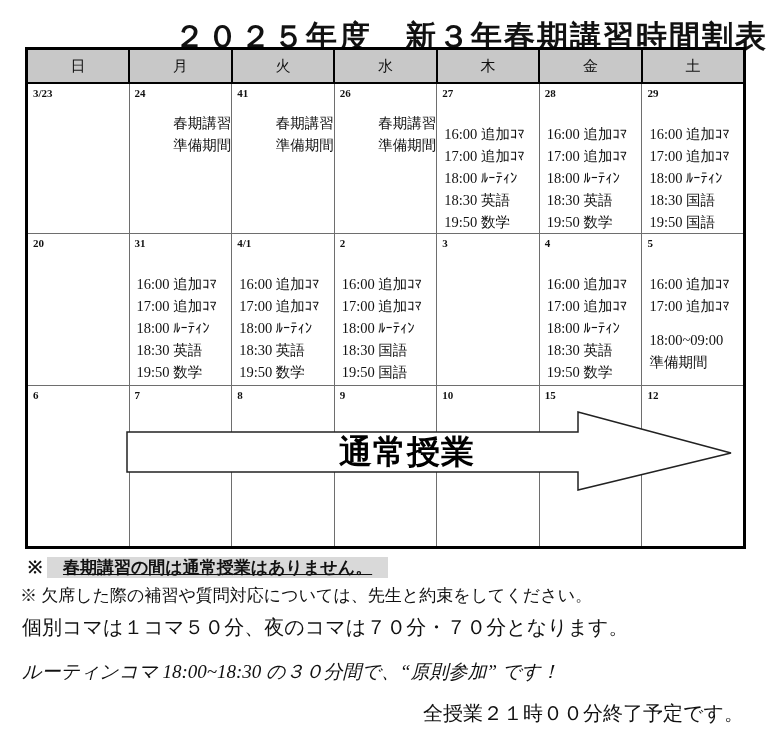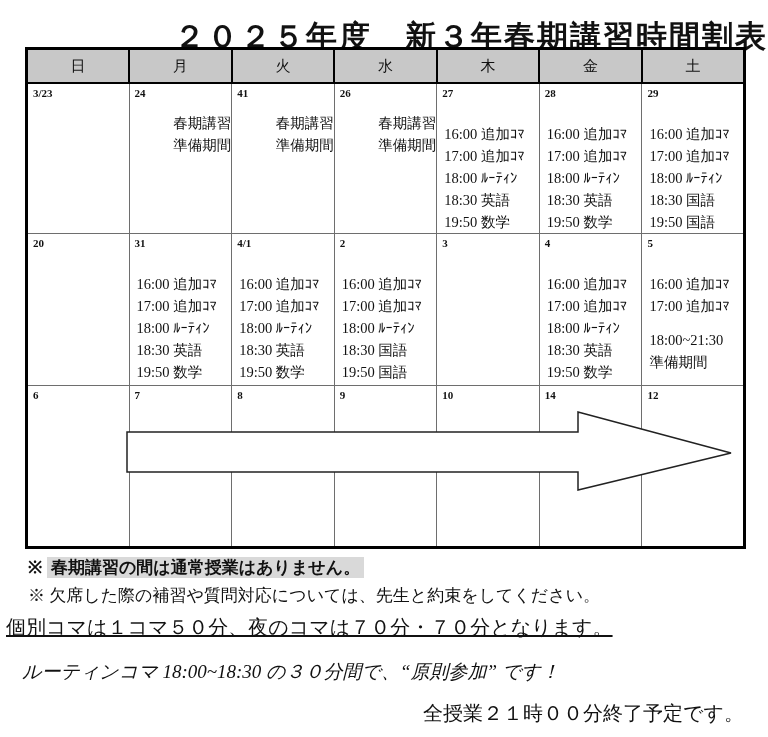--- a/index.html
+++ b/index.html
@@ -53,23 +53,23 @@
     font-family: "Liberation Sans", sans-serif;
     font-weight: bold; font-size: 33px; letter-spacing: 1px;
     color: #000;
   }
   .note { position: absolute; white-space: nowrap; }
   .note-1 {
     left: 28px; top: 555px;
     font-family: "Liberation Sans", sans-serif;
     font-weight: bold; font-size: 17px;
   }
-  .note-1 .hl { padding: 1px 4px; }
-  .note-2 { left: 28px; top: 584px; font-size: 17px; }
-  .note-3 { left: 6px; top: 614px; font-size: 20px; text-decoration: underline; }
+  .note-1 .hl { padding: 1px 16px; text-decoration: underline; }
+  .note-2 { left: 20px; top: 584px; font-size: 17px; }
+  .note-3 { left: 22px; top: 614px; font-size: 20px; }
   .note-4 { left: 22px; top: 659px; font-size: 19px; font-style: italic; }
   .note-5 { left: 4px; top: 700px; width: 740px; text-align: right; font-size: 20px; }
 </style>
 </head>
 <body>
 
 <div class="page">
 
   <h1 class="title">２０２５年度　新３年春期講習時間割表</h1>
 
@@ -189,21 +189,21 @@
                 <div>18:30 英語</div>
                 <div>19:50 数学</div>
               </div>
             </td>
             <td>
               <div class="cell-date">5</div>
               <div class="cell-lines">
                 <div>16:00 追加ｺﾏ</div>
                 <div>17:00 追加ｺﾏ</div>
                 <div class="line-empty"></div>
-                <div>18:00~21:30</div>
+                <div>18:00~09:00</div>
                 <div>準備期間</div>
               </div>
             </td>
           </tr>
           <tr>
             <td>
               <div class="cell-date">6</div>
             </td>
             <td>
               <div class="cell-date">7</div>
@@ -211,32 +211,33 @@
             <td>
               <div class="cell-date">8</div>
             </td>
             <td>
               <div class="cell-date">9</div>
             </td>
             <td>
               <div class="cell-date">10</div>
             </td>
             <td>
-              <div class="cell-date">14</div>
+              <div class="cell-date">15</div>
             </td>
             <td>
               <div class="cell-date">12</div>
             </td>
           </tr>
         </tbody>
     </table>
 
     <svg class="arrow-svg" viewBox="0 0 721 490" xmlns="http://www.w3.org/2000/svg" aria-hidden="true">
       <polygon points="102,385 553,385 553,365 706,406 553,443 553,425 102,425" fill="#ffffff" stroke="#222222" stroke-width="1.5"></polygon>
     </svg>
+    <div class="arrow-label">通常授業</div>
   </div>
 
   <div class="note note-1"><span>※</span> <span class="hl" style="background: rgb(217, 217, 217);">春期講習の間は通常授業はありません。</span></div>
 
   <div class="note note-2"><span>※</span> <span>欠席した際の補習や質問対応については、先生と約束をしてください。</span></div>
 
   <div class="note note-3">個別コマは１コマ５０分、夜のコマは７０分・７０分となります。</div>
 
   <div class="note note-4">ルーティンコマ 18:00~18:30 の３０分間で、“原則参加” です！</div>
 

